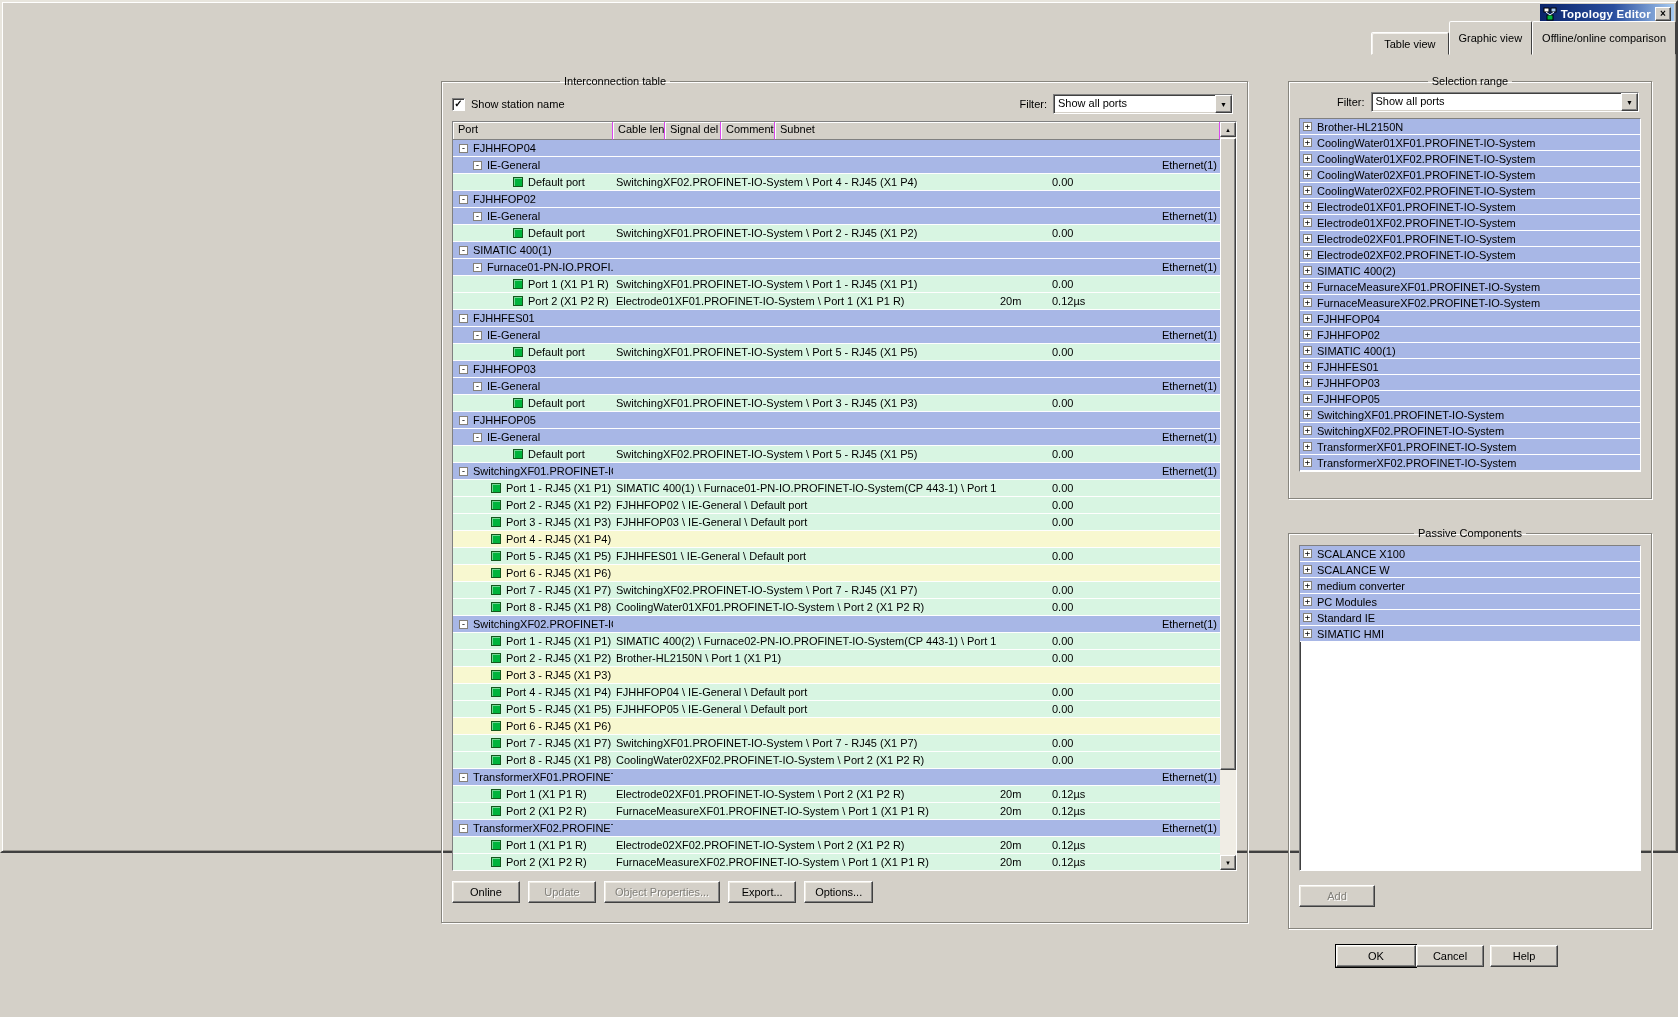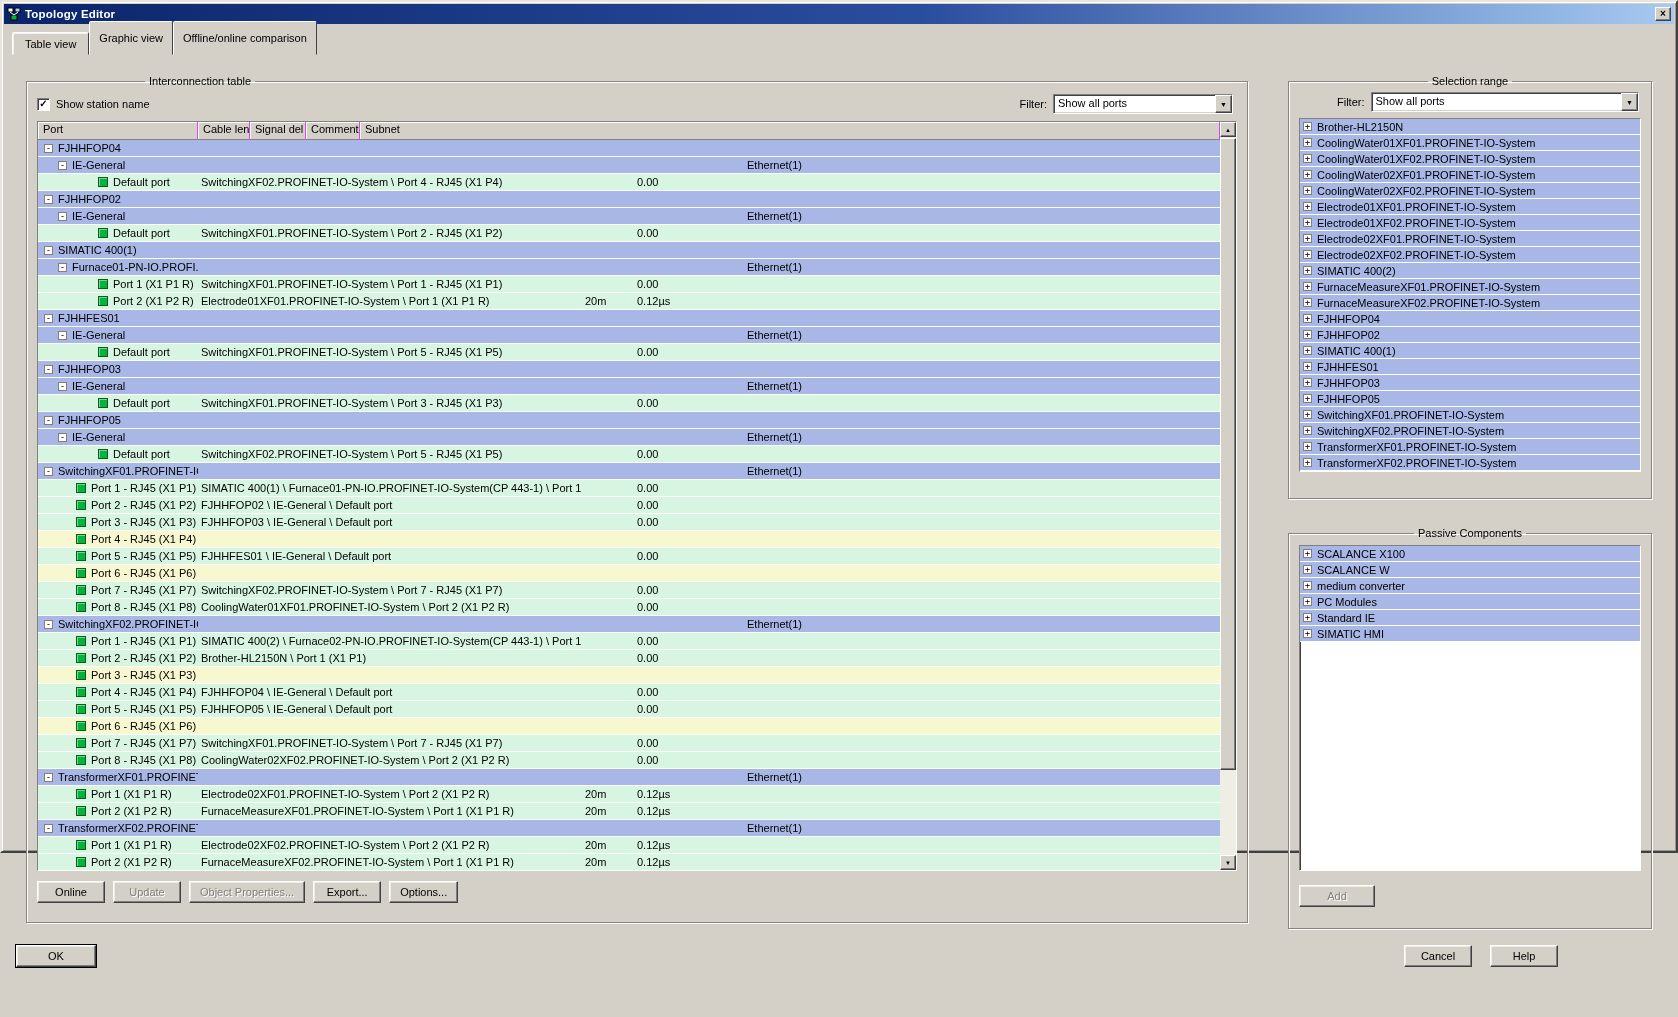--- a/index.html
+++ b/index.html
@@ -9,20 +9,21 @@
     font-family:"Liberation Sans", sans-serif;
     font-size:11px; color:#000;
     background:#d4d0c8;
   }
   .dialog {
     width:1678px; height:853px;
     display:flex; flex-direction:column;
     background:var(--dialog-bg,#d4d0c8);
     border:2px solid; border-color:#e8e5dd #404040 #404040 #e8e5dd;
     box-shadow: inset 1px 1px 0 #fff, inset -1px -1px 0 #9a978f;
+    align-items: flex-end;
   }
   
   .titlebar {
     height:20px; margin:2px 2px 0 2px; flex:none;
     background:linear-gradient(90deg, var(--titlebar-left,#0a246a) 0%, #2a4e9e 55%, var(--titlebar-right,#a6caf0) 100%);
     display:flex; align-items:center; padding:0 3px; gap:4px;
   }
   .titlebar .title { color:#fff; font-weight:bold; font-size:11.5px; flex:1; letter-spacing:.2px; }
   .win-btn {
     width:16px; height:14px; flex:none;
@@ -154,21 +155,21 @@
     padding-left:3px; cursor:default;
   }
   .ilabel { white-space:nowrap; overflow:hidden; }
   .add-row { margin:14px 0 0 2px; flex:none; }
   .btn-add { width:76px; }
   
   .footer { display:flex; align-items:center; margin-top:auto; padding:0 118px 14px 14px; }
   .footer .spacer { flex:1; }
   .btn-ok { width:80px; }
   .btn-cancel { width:66px; }
-  .btn-help { width:66px; margin-left:18px; }
+  .btn-help { width:66px; margin-left:6px; }
 </style>
 </head>
 <body>
 
 <div class="dialog">
 
   <div class="titlebar">
     <svg width="14" height="14" viewBox="0 0 14 14">
       <rect x="1" y="1" width="5" height="4" fill="#ffffff" stroke="#000" stroke-width="1"></rect>
       <rect x="8" y="1" width="5" height="4" fill="#a6caf0" stroke="#000" stroke-width="1"></rect>

